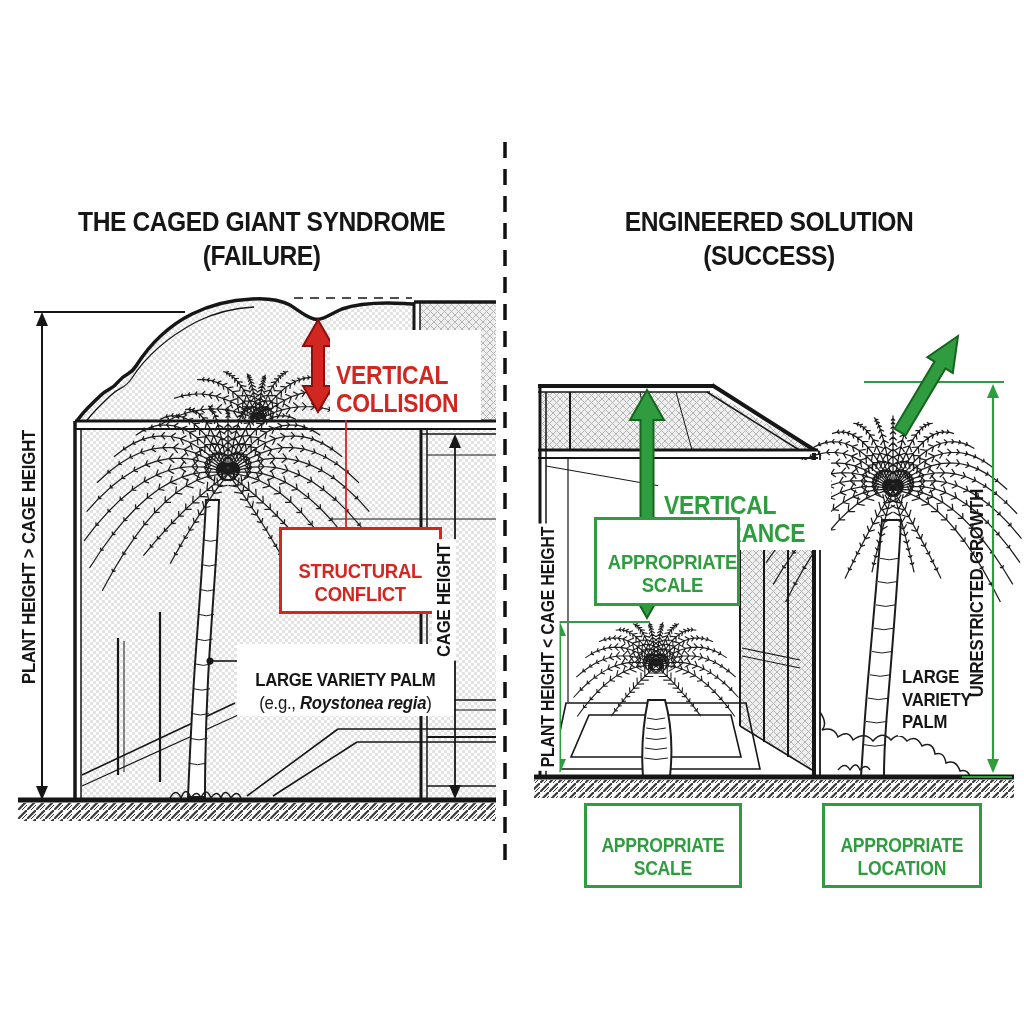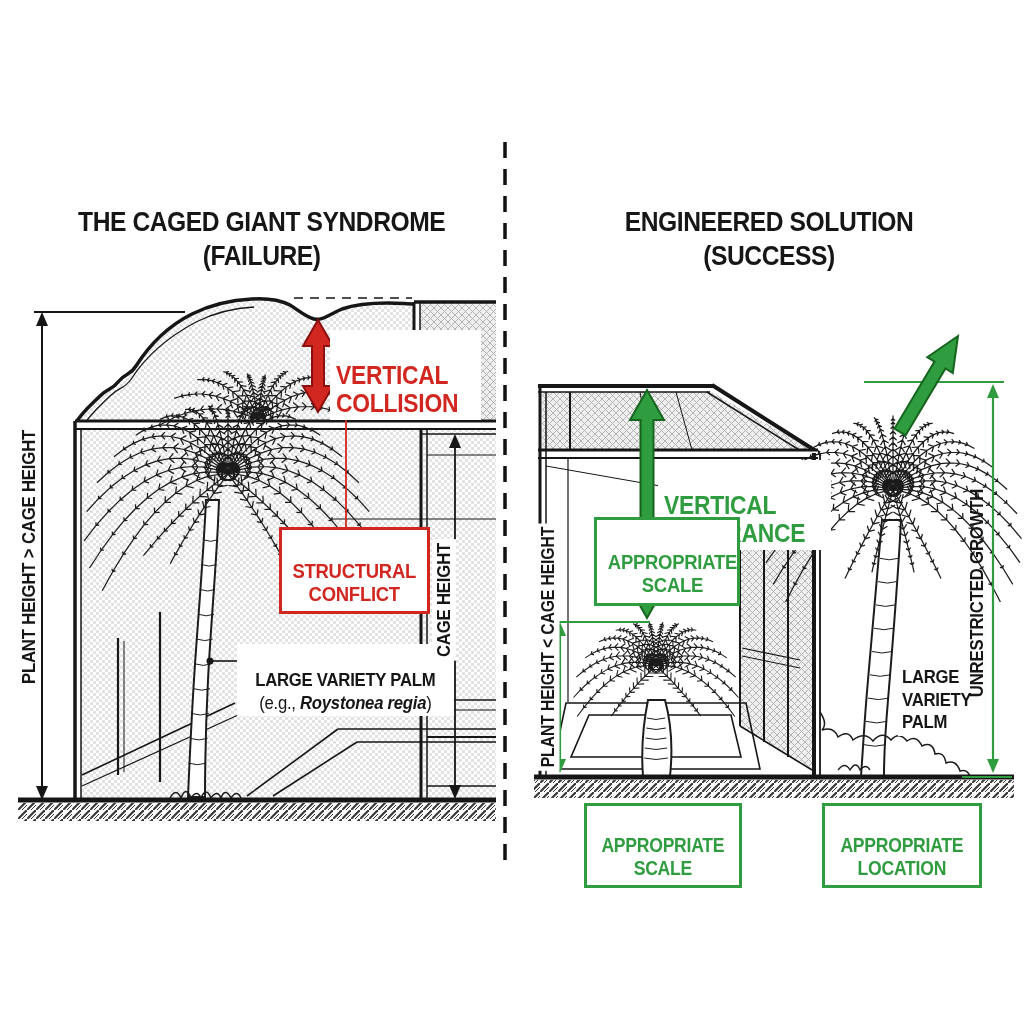--- a/index.html
+++ b/index.html
@@ -307,21 +307,21 @@
   <div class="lbl title" style="left:543px;top:170px;width:452px;">
     <span class="cond">ENGINEERED SOLUTION
 (SUCCESS)</span>
   </div>
 
   <div class="lbl callout redtx" style="left:330px;top:330px;">
     <span class="cond-l">VERTICAL
 COLLISION</span>
   </div>
 
-  <div class="lbl box redbx" style="left:279px;top:527px;width:141px;padding:5px 2px;font-size:21px;">
+  <div class="lbl box redbx" style="left:279px;top:527px;width:141px;padding:5px 8px;font-size:21px;">
     <span class="cond">STRUCTURAL
 CONFLICT</span>
   </div>
 
   <div class="lbl plabel" style="left:237px;top:644px;">
     <span class="cond"><span>LARGE VARIETY PALM</span><br><span style="font-weight:normal;"><span>(e.g., </span><span class="species">Roystonea regia</span><span>)</span></span></span>
   </div>
 
   <div class="vlabel" style="left:29px;top:557px;transform:translate(-50%,-50%) rotate(-90deg) scaleX(.88);">PLANT HEIGHT &gt; CAGE HEIGHT</div>
 

